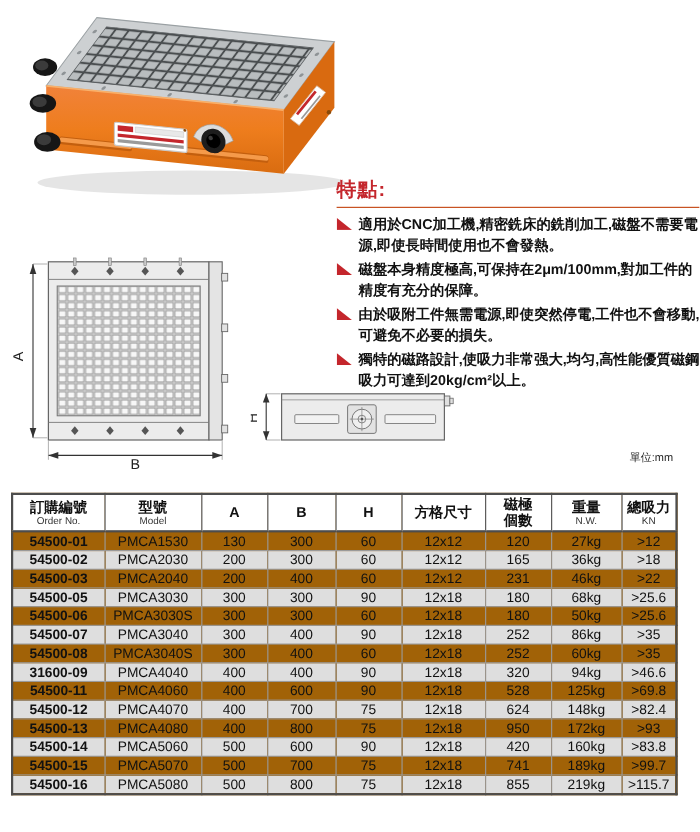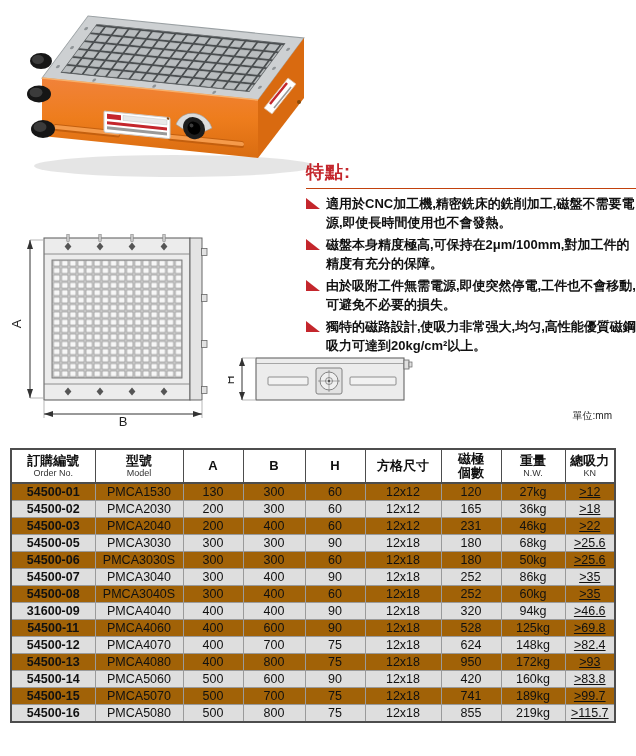--- a/index.html
+++ b/index.html
@@ -42,21 +42,21 @@
   }
   .h-zh{font-size:13px;font-weight:bold;line-height:14px;color:#111;text-align:center;}
   .h-en{font-size:9px;font-weight:normal;line-height:10px;color:#333;text-align:center;}
   .spec tbody td{
     border:1px solid #9a9a9a;height:16px;line-height:16px;padding:0;
     text-align:center;font-size:12.5px;color:#111;overflow:hidden;white-space:nowrap;
   }
   .spec tbody tr:nth-child(even) td{background:#dedede;}
   td.c-order{font-weight:bold;}
   td.c-weight{font-size:11.5px;}
-  td.c-force{text-align:left;padding-left:6px;color:#222;text-decoration:underline;}
+  td.c-force{text-align:left;padding-left:6px;color:#222;}
 </style>
 </head>
 <body>
 
 <div class="abs photo">
   <svg width="312" height="182" viewBox="0 0 312 182">
     <defs>
       <pattern id="gridTop" width="11.7" height="7.9" patternUnits="userSpaceOnUse">
         <rect width="11.7" height="7.9" fill="#4a4e50"></rect>
         <rect x="1" y="0.9" width="9.7" height="6.1" fill="#b9bdbf"></rect>

